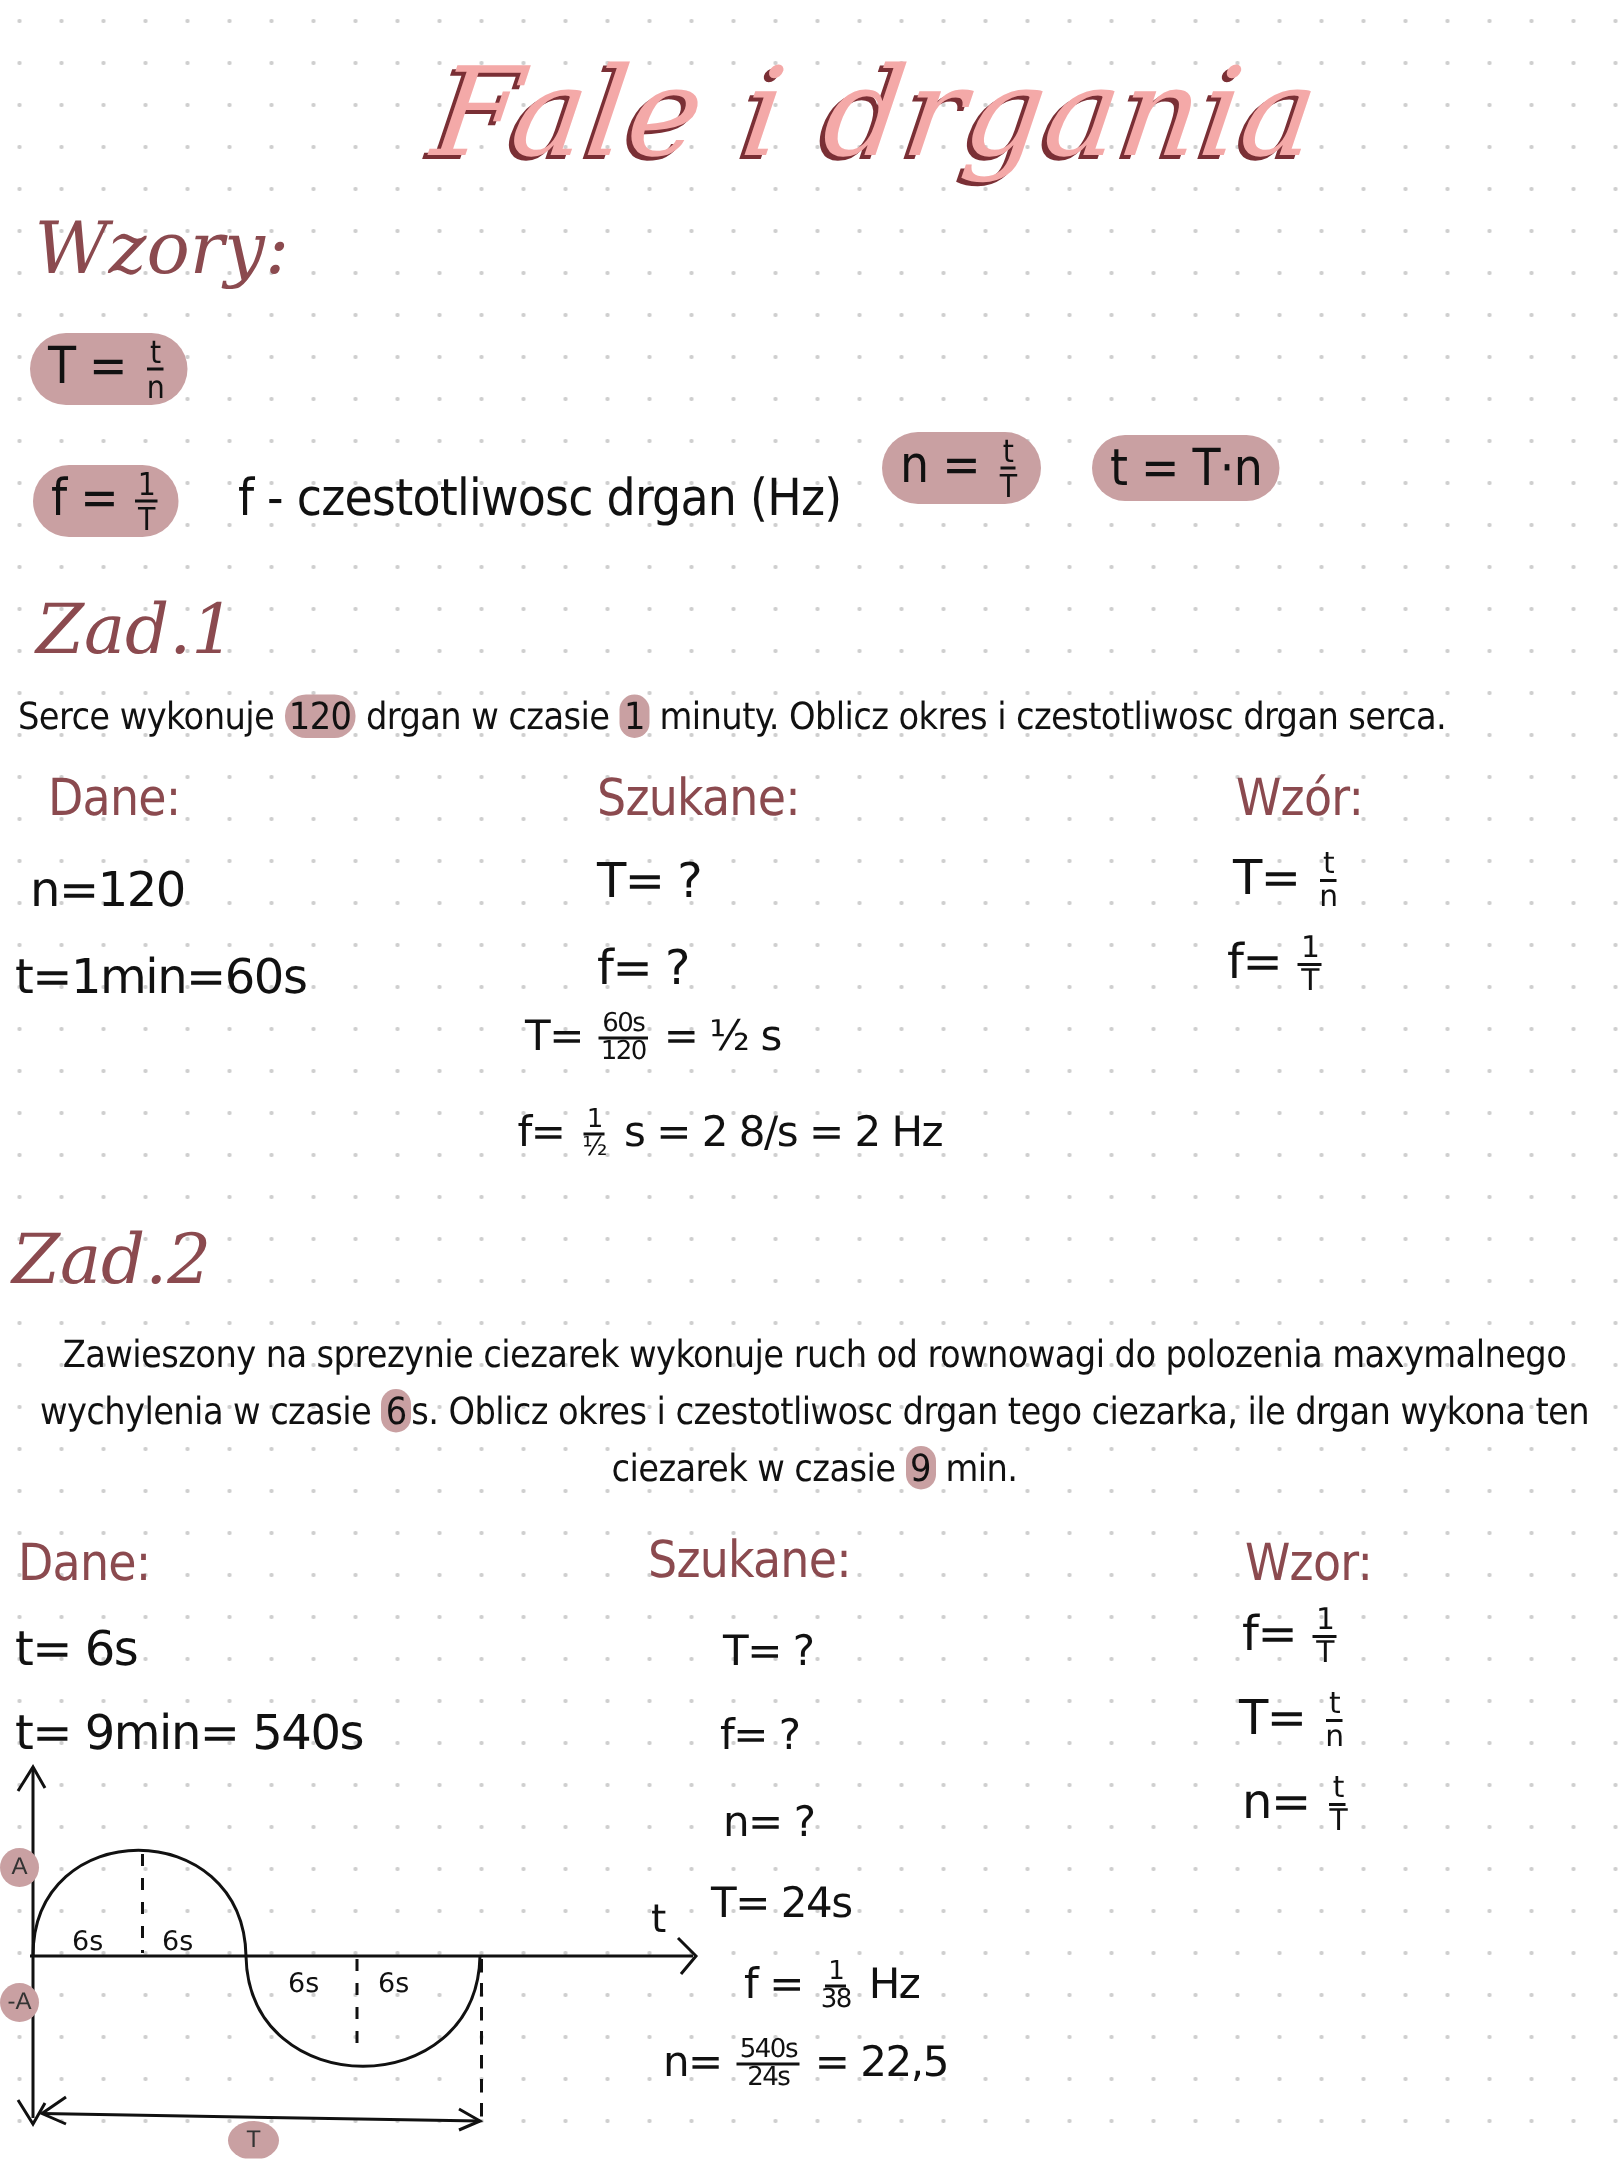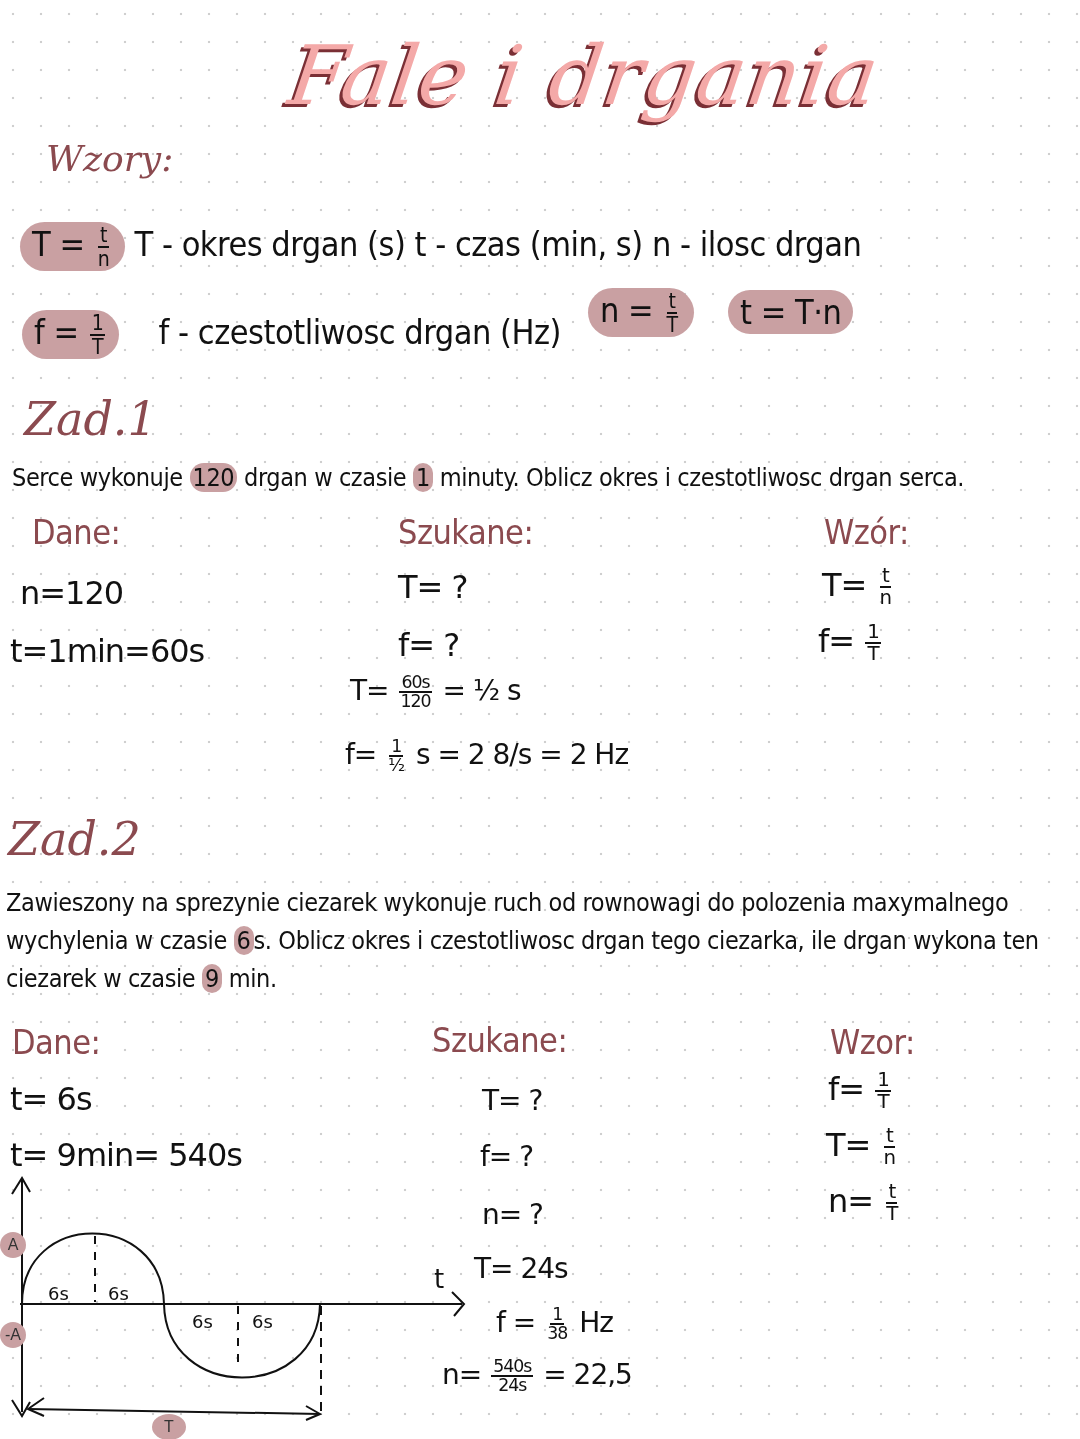--- a/index.html
+++ b/index.html
@@ -15,21 +15,21 @@
   .abs { position:absolute; }
   .title {
     left:290px; top:28px; font-family:"DejaVu Serif", serif; font-style:italic;
     font-size:82px; color:#f4a9a8; letter-spacing:1px;
     text-shadow: -3px 3px 0 #7a2f35;
     transform: skewX(-8deg);
   }
   .section-head {
     font-family:"DejaVu Serif", serif; font-style:italic; color:#8b4a4f;
   }
-  .wzory { left:46px; top:138px; font-size:36px; }
+  .wzory { left:23px; top:138px; font-size:48px; }
   .zad { font-size:46px; }
   .hand { font-family:"DejaVu Sans", sans-serif; font-stretch:condensed; }
   .formula-row { font-size:34px; color:#111; letter-spacing:-0.5px; }
   .blob {
     display:inline-block; background:#c9a0a2; border-radius:28px; padding:2px 12px;
     color:#111;
   }
   .frac { display:inline-flex; flex-direction:column; align-items:center; vertical-align:middle; line-height:1; font-size:0.62em; margin:0 2px;}
   .frac .num { border-bottom:2px solid #111; padding:0 2px; }
   .frac .den { padding:0 2px; }
@@ -51,21 +51,20 @@
 <div class="abs section-head wzory">Wzory:</div>
 
 <div class="abs formula-row hand" style="left:20px; top:222px;">
   <span class="blob">
     <span>T =</span>
     <span class="frac">
       <span class="num">t</span>
       <span class="den">n</span>
     </span>
   </span>
-  <span>T - okres drgan (s) t - czas (min, s)  n - ilosc drgan</span>
 </div>
 
 <div class="abs formula-row hand" style="left:22px; top:310px;">
   <span class="blob">
     <span>f =</span>
     <span class="frac">
       <span class="num">1</span>
       <span class="den">T</span>
     </span>
   </span>
@@ -132,21 +131,21 @@
   <span>f=</span>
   <span class="frac">
       <span class="num">1</span>
       <span class="den">½</span>
     </span>
   <span>s = 2 8/s = 2 Hz</span>
 </div>
 
 <div class="abs section-head zad" style="left:8px; top:812px;">Zad.2</div>
 
-<div class="abs problem hand" style="left:6px; top:884px; width:1074px; line-height:38px;">
+<div class="abs problem hand" style="left:6px; top:884px; width:1074px; line-height:38px;text-align:center;">
   <div>Zawieszony na sprezynie ciezarek wykonuje ruch od rownowagi do polozenia maxymalnego</div>
   <div>
     <span>wychylenia w czasie</span>
     <span class="hl">6</span><span>s. Oblicz okres i czestotliwosc drgan tego ciezarka, ile drgan wykona ten</span>
   </div>
   <div>
     <span>ciezarek w czasie</span>
     <span class="hl">9</span>
     <span>min.</span>
   </div>

